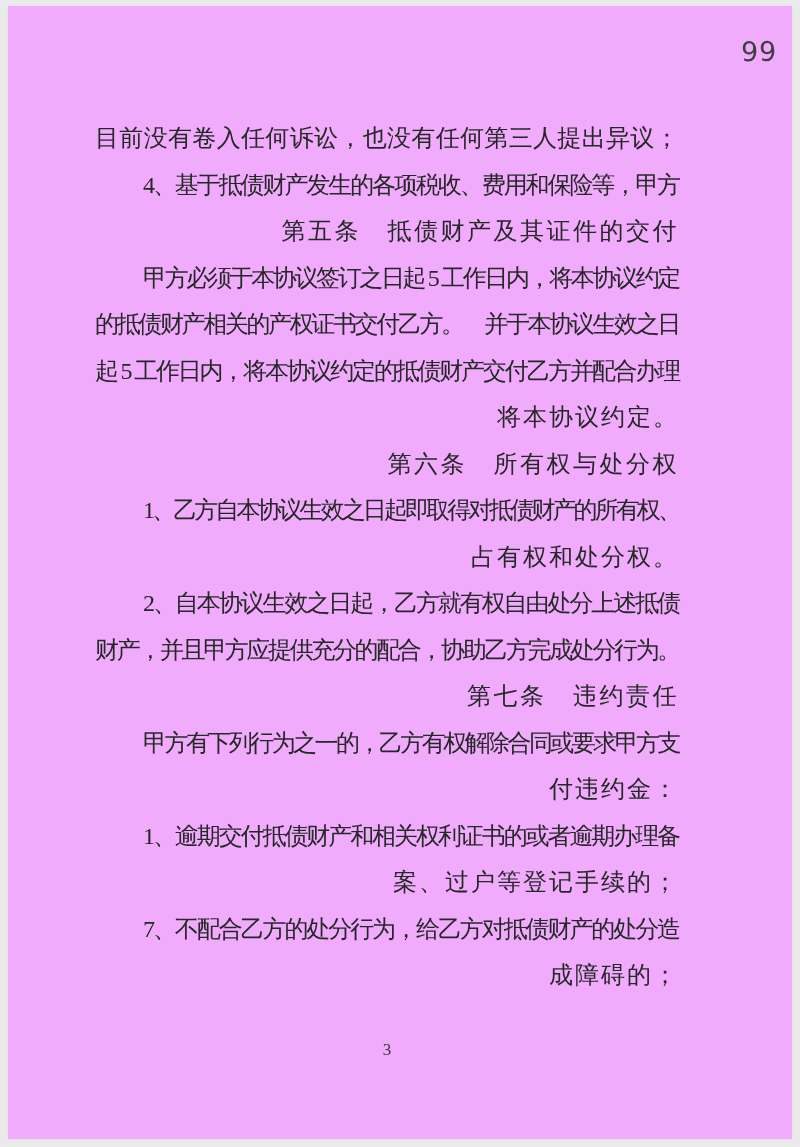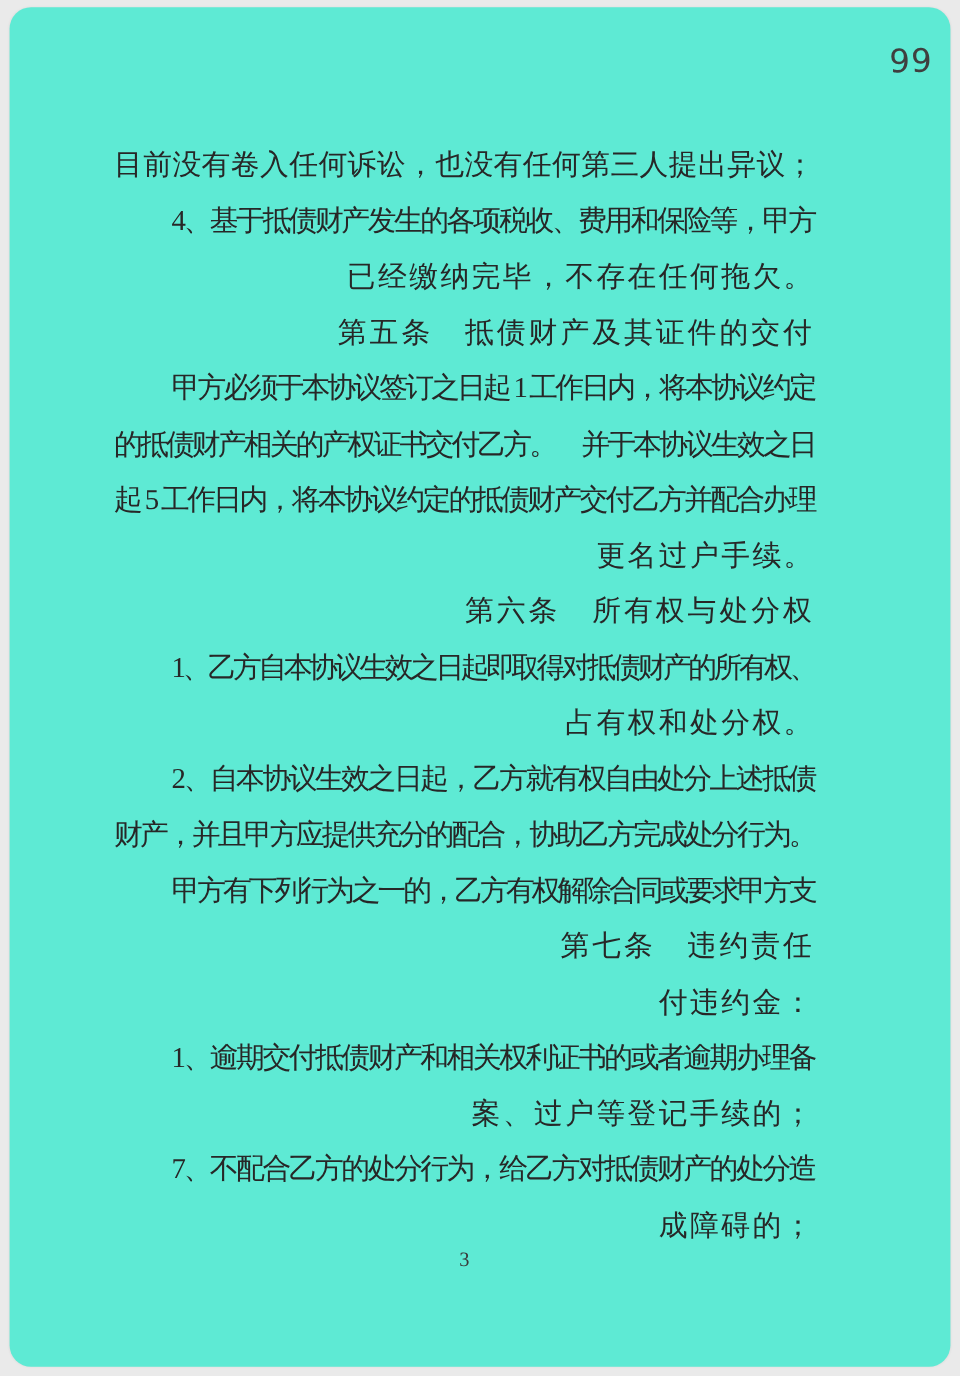--- a/index.html
+++ b/index.html
@@ -10,23 +10,22 @@
     height: 1147px;
     background: #eaeaea;
     overflow: hidden;
   }
   .sheet {
     position: absolute;
     left: 8px;
     top: 6px;
     width: 784px;
     height: 1133px;
-    background: #5eead4;
+    background: #f0abfc;
     box-shadow: 0 0 2px rgba(0,0,0,0.06);
-    border-radius: 18px;
   }
   .corner-number {
     position: absolute;
     top: 30px;
     right: 15px;
     font-family: "DejaVu Sans", sans-serif;
     font-size: 27px;
     font-weight: 500;
     color: #3f3f3f;
     letter-spacing: 1px;
@@ -71,33 +70,32 @@
 </style>
 </head>
 <body>
 
 <div class="sheet">
   <div class="corner-number">99</div>
 
   <div class="contract-body">
       <div class="line justify"><span class="txt" style="letter-spacing: 0.333333px;">目前没有卷入任何诉讼，也没有任何第三人提出异议；</span></div>
       <div class="line indent justify"><span class="txt" style="letter-spacing: -2.08px;">4、基于抵债财产发生的各项税收、费用和保险等，甲方</span></div>
-      <div class="line"><span class="txt">已经缴纳完毕，不存在任何拖欠。</span></div>
       <div class="line heading indent"><span class="txt">第五条　抵债财产及其证件的交付</span></div>
-      <div class="line indent justify"><span class="txt" style="letter-spacing: -2.37037px;">甲方必须于本协议签订之日起 1 工作日内，将本协议约定</span></div>
+      <div class="line indent justify"><span class="txt" style="letter-spacing: -2.37037px;">甲方必须于本协议签订之日起 5 工作日内，将本协议约定</span></div>
       <div class="line justify"><span class="txt" style="letter-spacing: -2.37037px;">的抵债财产相关的产权证书交付乙方。　并于本协议生效之日</span></div>
       <div class="line justify"><span class="txt" style="letter-spacing: -2.2069px;">起 5 工作日内，将本协议约定的抵债财产交付乙方并配合办理</span></div>
-      <div class="line"><span class="txt">更名过户手续。</span></div>
+      <div class="line"><span class="txt">将本协议约定。</span></div>
       <div class="line heading indent"><span class="txt">第六条　所有权与处分权</span></div>
       <div class="line indent justify"><span class="txt" style="letter-spacing: -2.92308px;">1、乙方自本协议生效之日起即取得对抵债财产的所有权、</span></div>
       <div class="line"><span class="txt">占有权和处分权。</span></div>
       <div class="line indent justify"><span class="txt" style="letter-spacing: -2.08px; margin-left: 36px;">2、自本协议生效之日起，乙方就有权自由处分上述抵债</span></div>
       <div class="line justify"><span class="txt" style="letter-spacing: -2.37037px;">财产，并且甲方应提供充分的配合，协助乙方完成处分行为。</span></div>
+      <div class="line heading indent"><span class="txt">第七条　违约责任</span></div>
       <div class="line indent justify"><span class="txt" style="letter-spacing: -2.56px;">甲方有下列行为之一的，乙方有权解除合同或要求甲方支</span></div>
-      <div class="line heading indent"><span class="txt">第七条　违约责任</span></div>
       <div class="line"><span class="txt">付违约金：</span></div>
       <div class="line indent justify"><span class="txt" style="letter-spacing: -2.08px;">1、逾期交付抵债财产和相关权利证书的或者逾期办理备</span></div>
       <div class="line"><span class="txt">案、过户等登记手续的；</span></div>
       <div class="line indent justify"><span class="txt" style="letter-spacing: -2.08px;">7、不配合乙方的处分行为，给乙方对抵债财产的处分造</span></div>
       <div class="line"><span class="txt">成障碍的；</span></div>
     </div>
 
   <div class="footer-page-number">3</div>
 </div>
 

